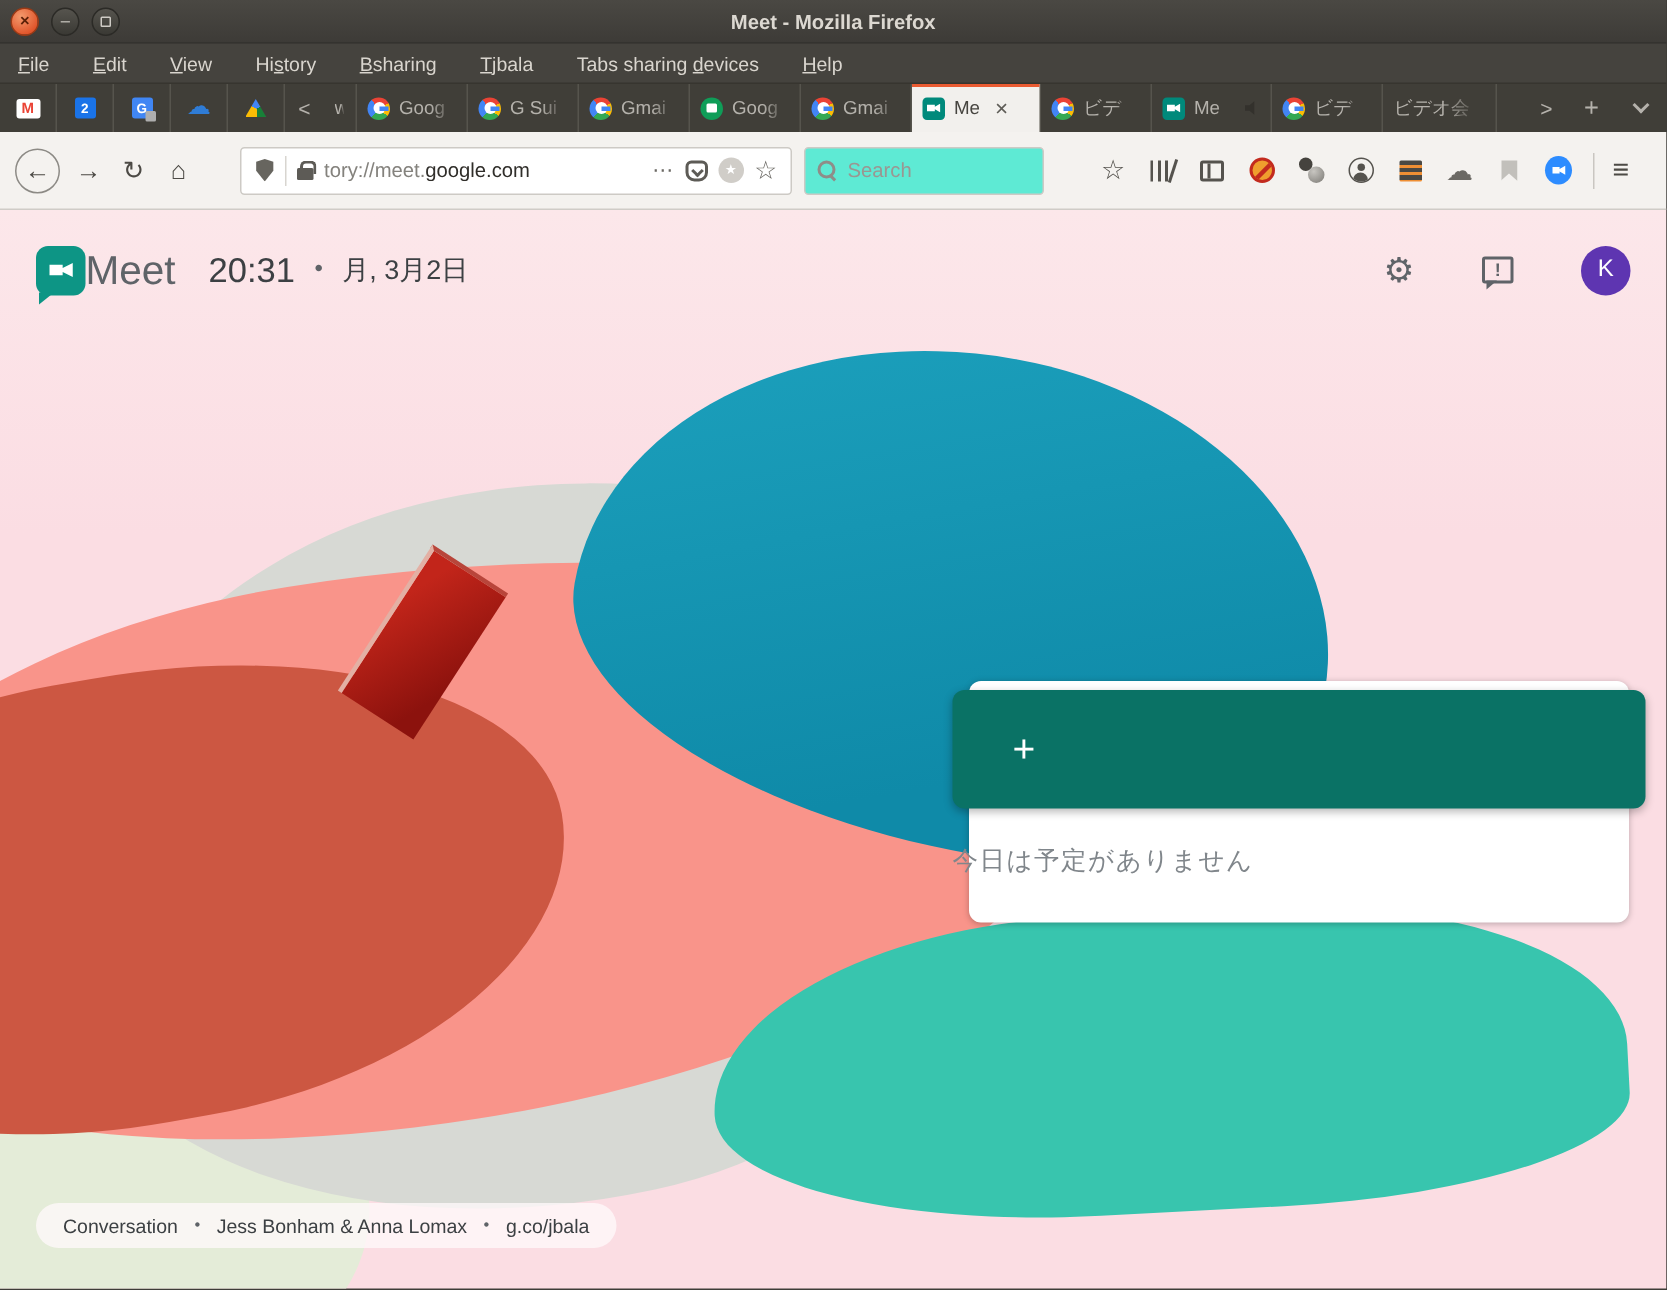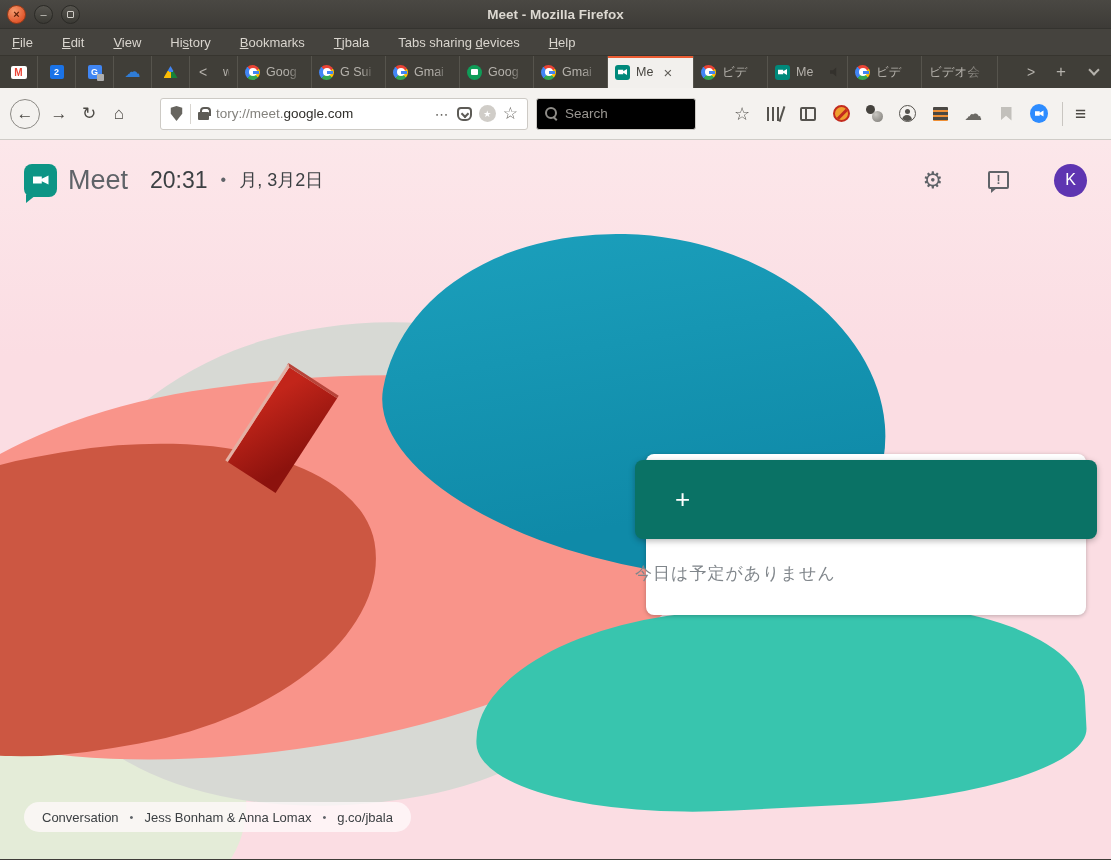--- a/index.html
+++ b/index.html
@@ -61,21 +61,21 @@
   .lock { width:11px; height:8px; background:#5d5b56; border-radius:1px; position:relative; margin-top:5px; flex:none; }
   .lock::before { content:""; position:absolute; top:-5px; left:2px; width:7px; height:7px; border:2px solid #5d5b56; border-bottom:none; border-radius:4px 4px 0 0; }
   .url-text { font-size:13.5px; white-space:nowrap; overflow:hidden; flex:1; -webkit-mask-image:linear-gradient(90deg,#000 78%,transparent 97%); mask-image:linear-gradient(90deg,#000 78%,transparent 97%); }
   .url-scheme { color:#84827d; }
   .url-domain { color:#302e2a; }
   .udots { color:#6b6964; font-size:14px; letter-spacing:1px; }
   .pocket { width:15px; height:14px; border:2px solid #5d5b56; border-radius:4px 4px 6px 6px; position:relative; flex:none; }
   .pocket::after { content:""; position:absolute; left:3px; top:2px; width:4px; height:4px; border-right:2px solid #5d5b56; border-bottom:2px solid #5d5b56; transform:rotate(45deg); }
   .circ-star { width:17px; height:17px; border-radius:50%; background:#d0cdc8; color:#fff; font-size:9px; display:flex; align-items:center; justify-content:center; flex:none; }
   .star-o { color:#6b6964; font-size:17px; flex:none; }
-  .searchbar { width:160px; height:32px; background:#000000; border:1px solid #cdcac5; border-radius:3px; display:flex; align-items:center; padding:0 8px; gap:7px; margin-left:8px; }
+  .searchbar { width:160px; height:32px; background:#5eead4; border:1px solid #cdcac5; border-radius:3px; display:flex; align-items:center; padding:0 8px; gap:7px; margin-left:8px; }
   .mag { width:13px; height:13px; position:relative; flex:none; }
   .mag::before { content:""; position:absolute; width:8px; height:8px; border:2px solid #8f8d88; border-radius:50%; }
   .mag::after { content:""; position:absolute; width:2px; height:5px; background:#8f8d88; left:9px; top:9px; transform:rotate(-45deg); }
   .searchbar input { border:none; outline:none; font-size:13.5px; color:#5b5954; width:110px; background:transparent; font-family:inherit; }
   .searchbar input::placeholder { color:#9a9792; }
   .ext-icons { display:flex; align-items:center; gap:15px; margin-left:37px; }
   .xi { display:flex; align-items:center; justify-content:center; width:18px; height:18px; }
   .lib { width:17px; height:14px; background:linear-gradient(90deg,#55534e 0 2px,transparent 2px 5px,#55534e 5px 7px,transparent 7px 10px,#55534e 10px 12px,transparent 12px); position:relative; }
   .lib::after { content:""; position:absolute; right:1px; top:-1px; width:2px; height:16px; background:#55534e; transform:rotate(18deg); }
   .sidebar-ic { width:16px; height:14px; border:2px solid #55534e; border-radius:2px; position:relative; }
@@ -104,21 +104,21 @@
   .sh-darkred { left:-180px; top:308px; width:560px; height:300px; background:#cc5742; border-radius:45% 55% 50% 50% / 50% 50% 55% 45%; transform:rotate(-10deg); }
   .sh-tealpane { left:385px; top:95px; width:505px; height:330px; background:linear-gradient(160deg,#1da2be,#0f8aa8 75%); border-radius:52% 48% 42% 58% / 60% 55% 45% 40%; transform:rotate(10deg); }
   .sh-redbox { left:252px; top:230px; width:60px; height:116px; background:linear-gradient(115deg,#c2251a 15%,#8c120d 85%); border-left:3px solid #e3b0a4; border-top:3px solid #b8453a; transform:rotate(33deg); }
   .sh-turquoise { left:475px; top:468px; width:610px; height:200px; background:#38c5ae; border-radius:50% 50% 48% 52% / 75% 65% 40% 50%; transform:rotate(-3deg); }
 
   
   .meet-header { position:absolute; top:0; left:0; right:0; height:80px; display:flex; align-items:center; padding:0 24px; z-index:10; }
   .meet-logo { width:33px; height:33px; background:#0d9585; border-radius:8px; position:relative; display:flex; align-items:center; justify-content:center; flex:none; }
   .meet-logo::after { content:""; position:absolute; left:2px; bottom:-6px; width:0; height:0; border-left:10px solid #0d9585; border-bottom:8px solid transparent; }
   .cam.big { width:16px; height:11px; }
-  .meet-word { font-size:27px; color:#5f6368; margin-left:11px; }
+  .meet-word { font-size:27px; color:#5f6368; }
   .meet-time { font-size:23px; color:#3c4043; margin-left:22px; font-weight:500; }
   .meet-dot { font-size:16px; color:#5f6368; margin:0 13px; }
   .meet-date { font-size:18px; color:#3c4043; }
   .header-right { margin-left:auto; display:flex; align-items:center; gap:45px; }
   .gear { font-size:23px; color:#5f6368; line-height:1; }
   .feedback { width:21px; height:18px; border:2px solid #5f6368; border-radius:2px; position:relative; display:flex; align-items:center; justify-content:center; color:#5f6368; font-size:12px; font-weight:bold; }
   .feedback::after { content:""; position:absolute; left:1px; bottom:-6px; width:0; height:0; border-right:7px solid transparent; border-top:6px solid #5f6368; }
   .avatar { width:33px; height:33px; border-radius:50%; background:#5e35b1; color:#fff; font-size:16px; display:flex; align-items:center; justify-content:center; }
 
   
@@ -147,21 +147,21 @@
         </div>
     </div>
     <div class="wtitle">Meet - Mozilla Firefox</div>
   </div>
 
   <div class="menubar">
     <div class="menu-item"><span></span><span class="u">F</span><span>ile</span></div>
     <div class="menu-item"><span></span><span class="u">E</span><span>dit</span></div>
     <div class="menu-item"><span></span><span class="u">V</span><span>iew</span></div>
     <div class="menu-item"><span>Hi</span><span class="u">s</span><span>tory</span></div>
-    <div class="menu-item"><span></span><span class="u">B</span><span>ookmarks</span></div>
+    <div class="menu-item"><span></span><span class="u">B</span><span>sharing</span></div>
     <div class="menu-item"><span></span><span class="u">T</span><span>jbala</span></div>
     <div class="menu-item"><span>Tabs sharing </span><span class="u">d</span><span>evices</span></div>
     <div class="menu-item"><span></span><span class="u">H</span><span>elp</span></div>
   </div>
 
   <div class="tabstrip">
     <div class="pinned">
         <span class="fav fav-gmail">M</span>
       </div>
     <div class="pinned">

